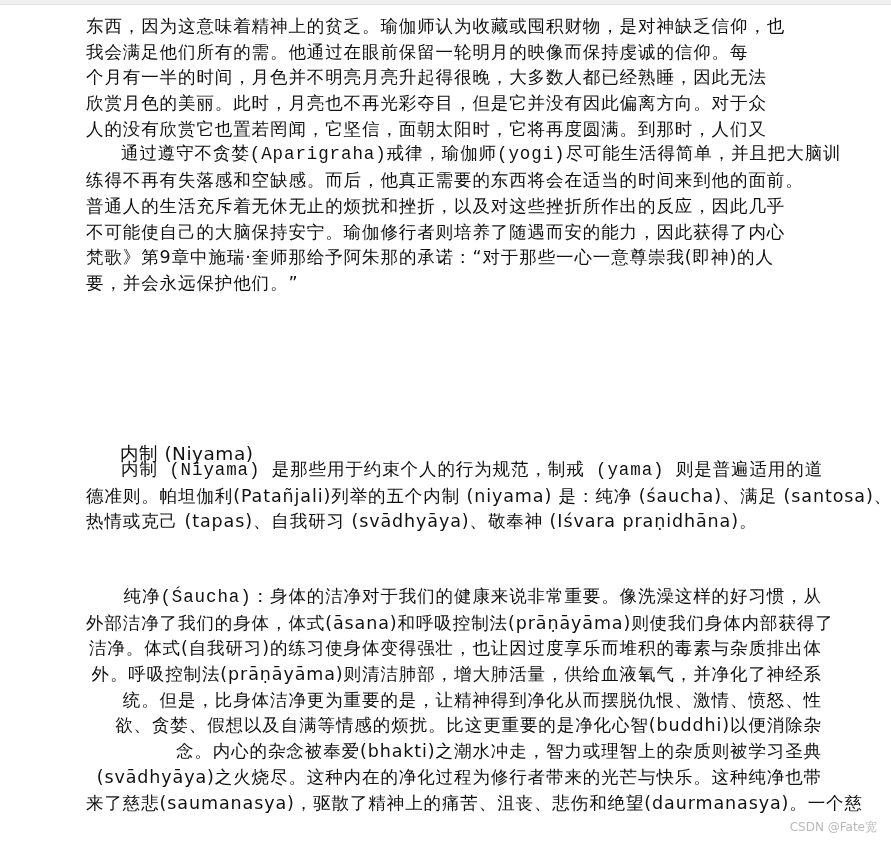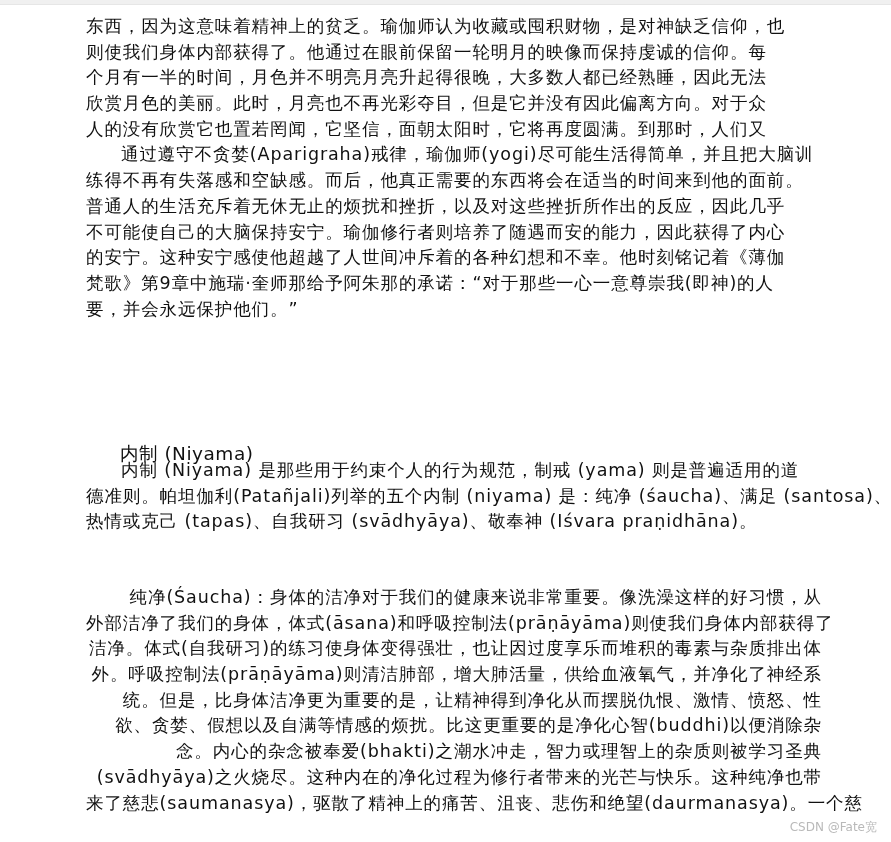--- a/index.html
+++ b/index.html
@@ -22,21 +22,21 @@
     background: #f0f0f0;
     border-bottom: 1px solid #e6e6e6;
   }
   .line {
     font-size: 17.5px;
     line-height: 25.7px;
     height: 25.7px;
     white-space: nowrap;
     letter-spacing: 0.9px;
   }
-  .indent { padding-left: 35px; }
+  .indent { padding-left: 35px; font-family: Liberation Mono, monospace; }
   .heading {
     position: absolute;
     left: 120px;
     top: 441px;
     font-size: 18.5px;
     font-weight: normal;
     letter-spacing: 0.5px;
     white-space: nowrap;
   }
   .block { position: absolute; left: 86px; width: 736px; }
@@ -52,29 +52,28 @@
     font-family: "DejaVu Sans", sans-serif;
   }
 </style>
 </head>
 <body>
 
 <div class="top-band"></div>
 
 <div class="block b1">
   <div class="line">东西，因为这意味着精神上的贫乏。瑜伽师认为收藏或囤积财物，是对神缺乏信仰，也</div>
-  <div class="line">则使我们身体内部获得了。他通过在眼前保留一轮明月的映像而保持虔诚的信仰。每</div>
+  <div class="line">我会满足他们所有的需。他通过在眼前保留一轮明月的映像而保持虔诚的信仰。每</div>
   <div class="line">个月有一半的时间，月色并不明亮月亮升起得很晚，大多数人都已经熟睡，因此无法</div>
   <div class="line">欣赏月色的美丽。此时，月亮也不再光彩夺目，但是它并没有因此偏离方向。对于众</div>
   <div class="line">人的没有欣赏它也置若罔闻，它坚信，面朝太阳时，它将再度圆满。到那时，人们又</div>
   <div class="line indent">通过遵守不贪婪(Aparigraha)戒律，瑜伽师(yogi)尽可能生活得简单，并且把大脑训</div>
   <div class="line">练得不再有失落感和空缺感。而后，他真正需要的东西将会在适当的时间来到他的面前。</div>
   <div class="line">普通人的生活充斥着无休无止的烦扰和挫折，以及对这些挫折所作出的反应，因此几乎</div>
   <div class="line">不可能使自己的大脑保持安宁。瑜伽修行者则培养了随遇而安的能力，因此获得了内心</div>
-  <div class="line">的安宁。这种安宁感使他超越了人世间冲斥着的各种幻想和不幸。他时刻铭记着《薄伽</div>
   <div class="line">梵歌》第9章中施瑞·奎师那给予阿朱那的承诺：“对于那些一心一意尊崇我(即神)的人</div>
   <div class="line">要，并会永远保护他们。”</div>
 </div>
 
 <div class="heading">内制 (Niyama)</div>
 
 <div class="block b2">
   <div class="line indent">内制 (Niyama) 是那些用于约束个人的行为规范，制戒 (yama) 则是普遍适用的道</div>
   <div class="line">德准则。帕坦伽利(Patañjali)列举的五个内制 (niyama) 是：纯净 (śaucha)、满足 (santosa)、</div>
   <div class="line">热情或克己 (tapas)、自我研习 (svādhyāya)、敬奉神 (Iśvara praṇidhāna)。</div>

